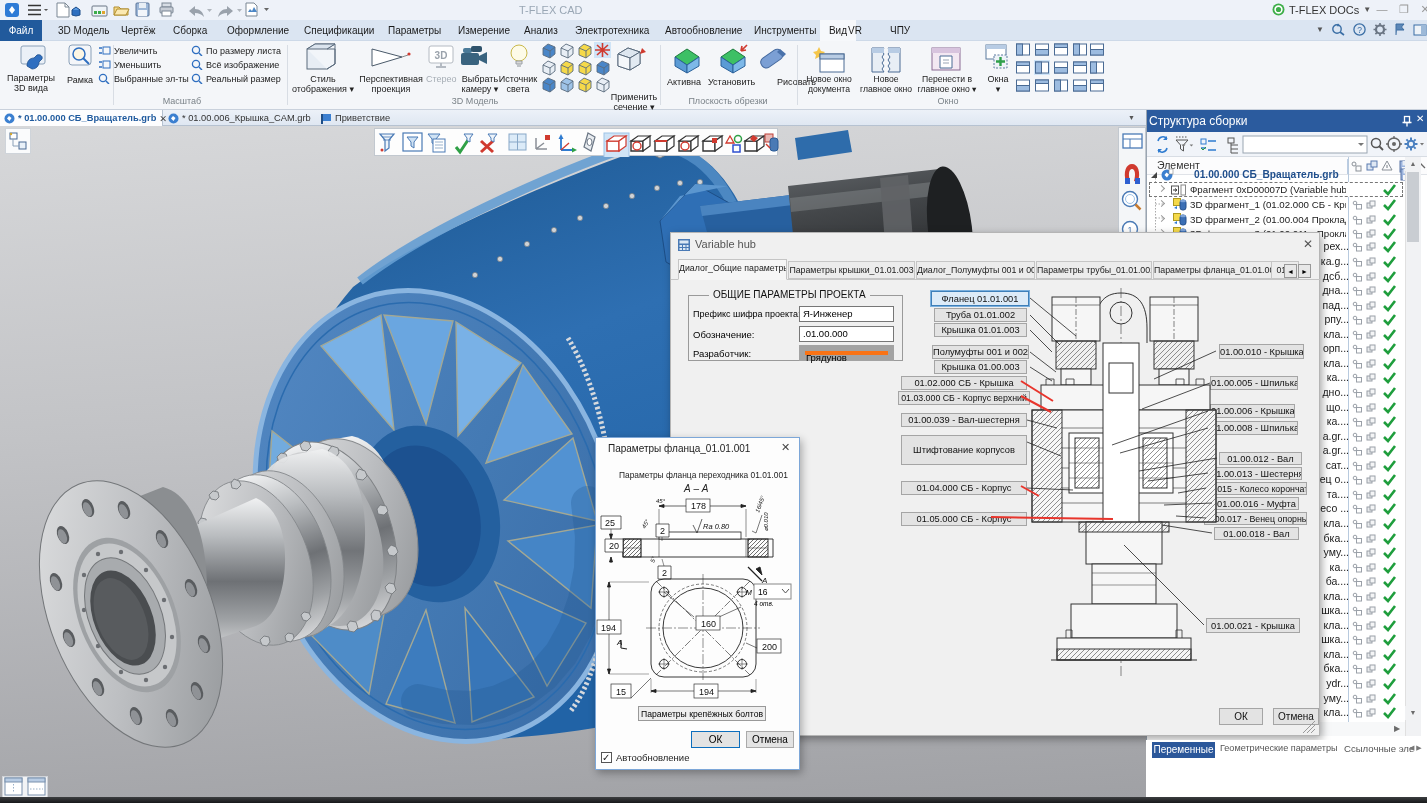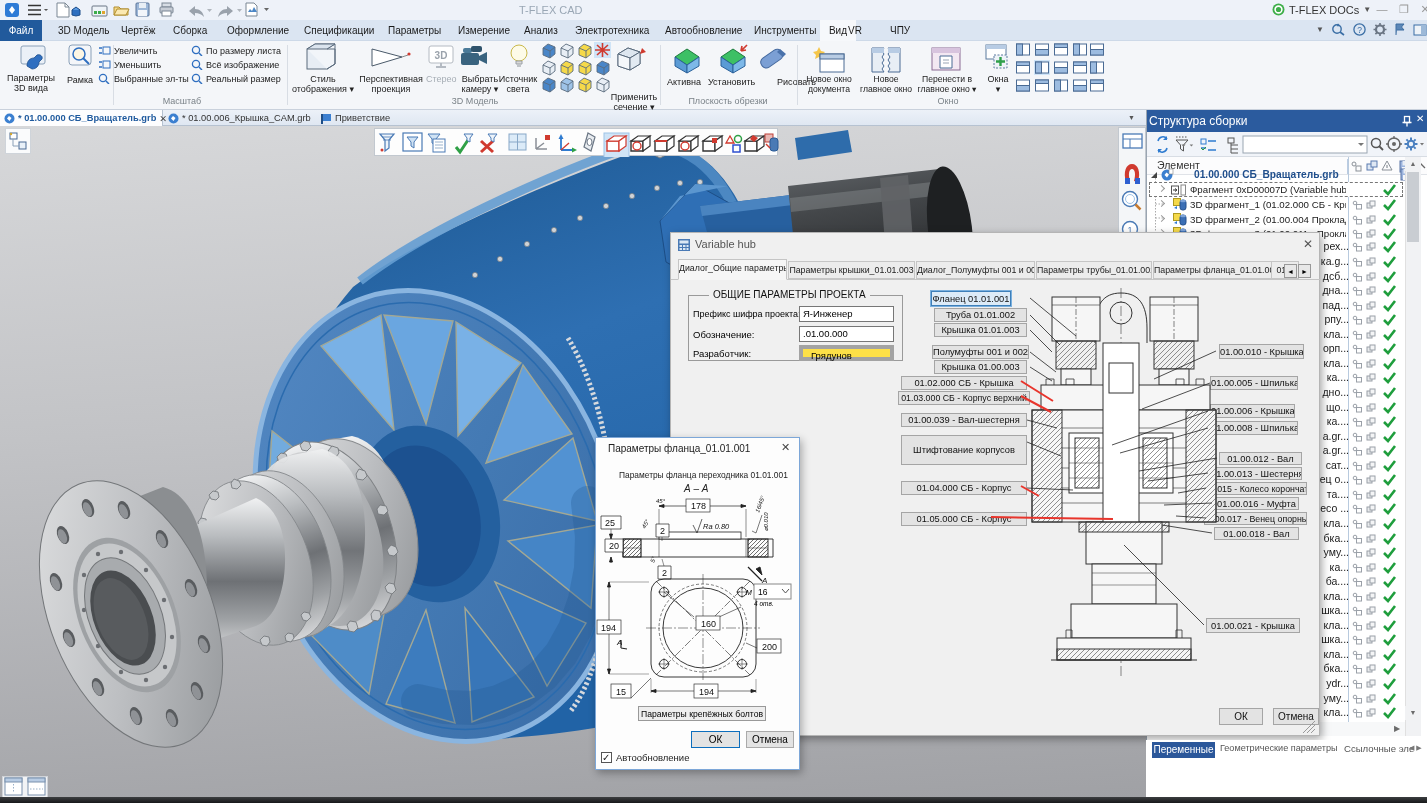--- a/index.html
+++ b/index.html
@@ -1430,23 +1430,23 @@
  <div style="position:absolute;left:613px;top:31px;width:13px;height:14px;background:#e8e8e8;border:1px solid #999;font-size:7px;text-align:center;line-height:13px;z-index:3;">◄</div>
  <div style="position:absolute;left:627px;top:31px;width:13px;height:14px;background:#e8e8e8;border:1px solid #999;font-size:7px;text-align:center;line-height:13px;z-index:3;">►</div>
 
  <div style="position:absolute;left:17px;top:62px;width:215px;height:66px;border:1px solid #9a9a9a;"></div>
  <div style="position:absolute;left:38px;top:56px;background:#f0f0f0;font-size:10px;color:#111;white-space:nowrap;padding:0 4px;">ОБЩИЕ ПАРАМЕТРЫ ПРОЕКТА</div>
  <div style="position:absolute;left:22px;top:76px;font-size:9px;">Префикс шифра проекта:</div>
  <div style="position:absolute;left:128px;top:73px;width:95px;height:16px;background:#fff;border:1px solid #777;font-size:9.5px;padding:1px 3px;">Я-Инженер</div>
  <div style="position:absolute;left:22px;top:96px;font-size:9.5px;">Обозначение:</div>
  <div style="position:absolute;left:128px;top:93px;width:95px;height:16px;background:#fff;border:1px solid #777;font-size:9.5px;padding:1px 3px;">.01.00.000</div>
  <div style="position:absolute;left:22px;top:115px;font-size:9.5px;">Разработчик:</div>
- <div style="position:absolute;left:128px;top:112px;width:95px;height:16px;background:#fde047;border:4px solid #a3a3a3;font-size:9.5px;padding:1px 8px;">Грядунов</div>
-
- <div class="vbtn" style="left:260px;top:58px;width:80px;height:15px;line-height:14px;background:#dcebf8;border:1px solid #3e7fb9;outline:1px solid #7ab0de;">Фланец 01.01.001</div>
+ <div style="position:absolute;left:128px;top:112px;width:95px;height:16px;background:#f97316;border:6px solid #a3a3a3;font-size:9.5px;padding:1px 1px;">Грядунов</div>
+
+ <div class="vbtn" style="left:260px;top:58px;width:98px;height:15px;line-height:14px;background:#dcebf8;border:1px solid #3e7fb9;outline:1px solid #7ab0de;">Фланец 01.01.001</div>
  <div class="vbtn" style="left:263px;top:75px;width:93px;height:14px;line-height:13px;">Труба 01.01.002</div>
  <div class="vbtn" style="left:263px;top:90px;width:93px;height:14px;line-height:13px;">Крышка 01.01.003</div>
  <div class="vbtn" style="left:261px;top:112px;width:97px;height:14px;line-height:13px;">Полумуфты 001 и 002</div>
  <div class="vbtn" style="left:263px;top:127px;width:93px;height:14px;line-height:13px;">Крышка 01.00.003</div>
  <div class="vbtn" style="left:230px;top:143px;width:126px;height:14px;line-height:13px;">01.02.000 СБ - Крышка</div>
  <div class="vbtn" style="left:227px;top:158px;width:132px;height:14px;line-height:13px;font-size:8.8px;">01.03.000 СБ - Корпус верхний</div>
  <div class="vbtn" style="left:230px;top:180px;width:126px;height:14px;line-height:13px;">01.00.039 - Вал-шестерня</div>
  <div class="vbtn" style="left:230px;top:202px;width:126px;height:30px;line-height:29px;">Штифтование корпусов</div>
  <div class="vbtn" style="left:230px;top:248px;width:126px;height:14px;line-height:13px;">01.04.000 СБ - Корпус</div>
  <div class="vbtn" style="left:230px;top:279px;width:126px;height:14px;line-height:13px;">01.05.000 СБ - Корпус</div>

